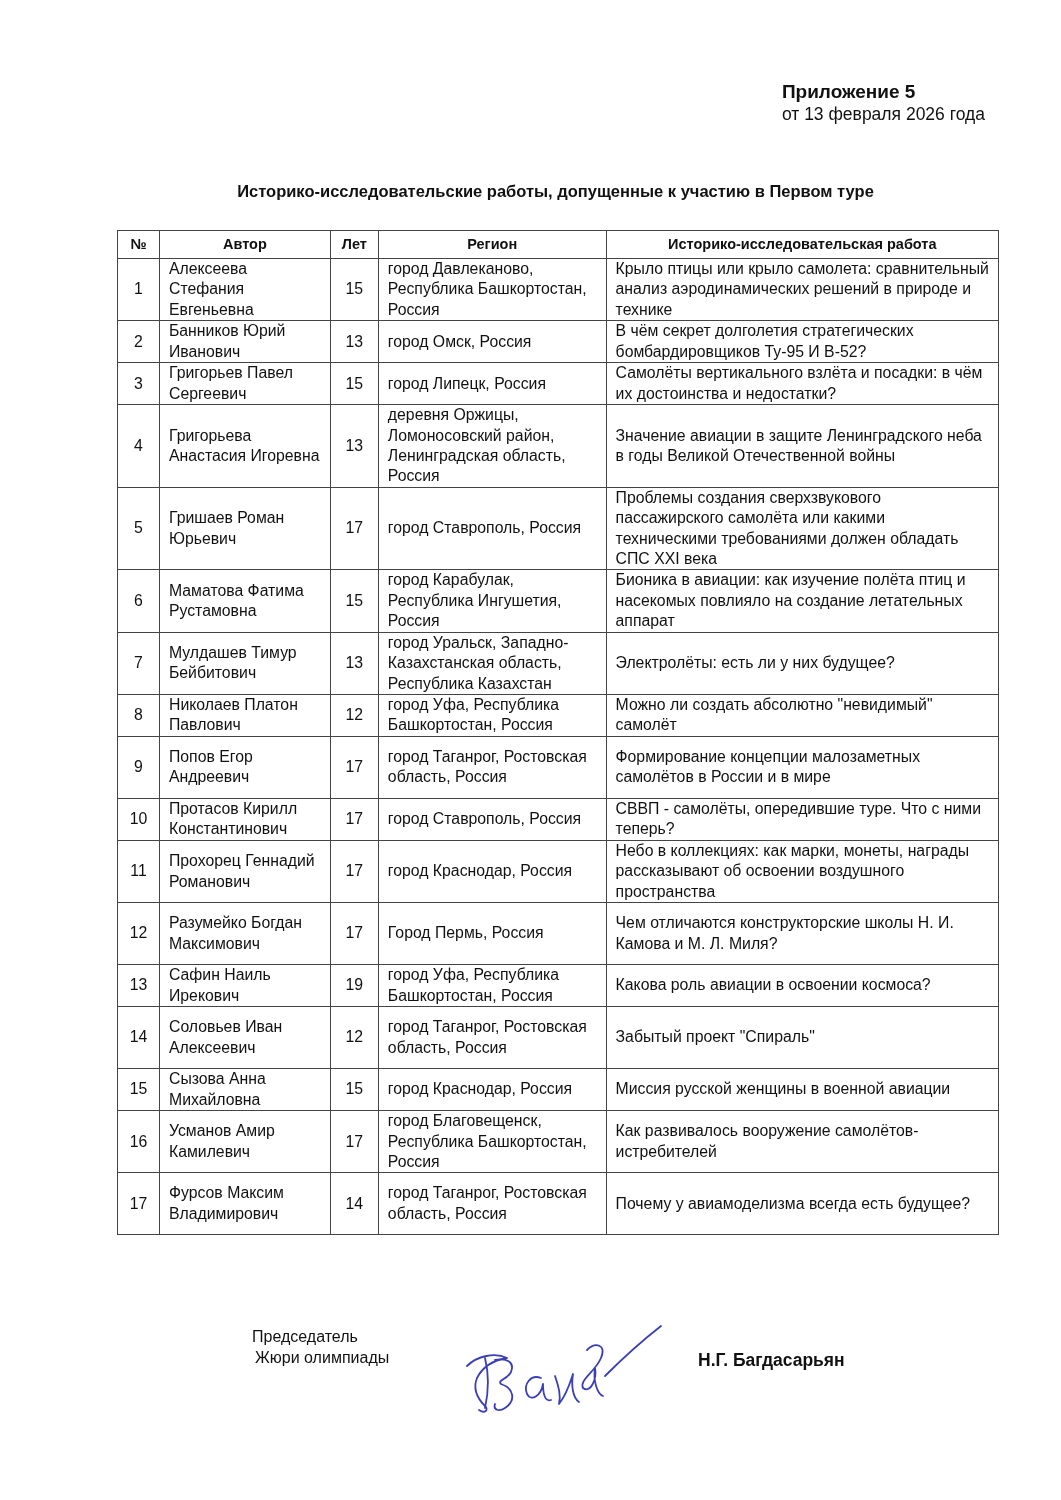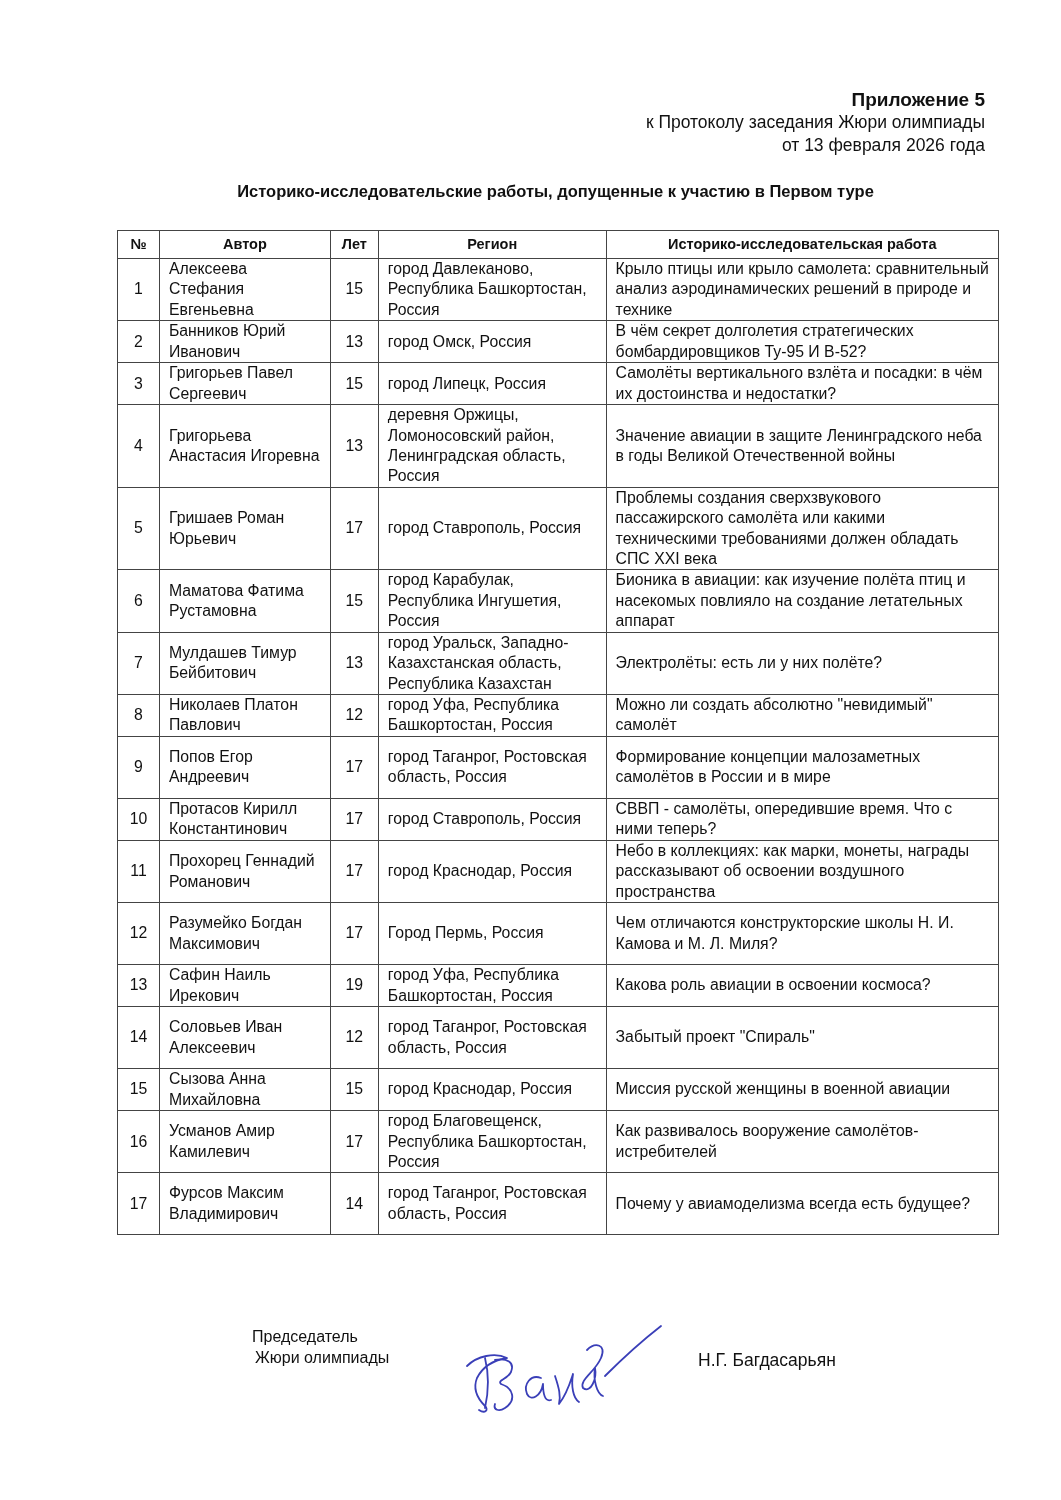--- a/index.html
+++ b/index.html
@@ -1,21 +1,21 @@
 <!DOCTYPE html>
 <html><head>
 <meta charset="utf-8">
 <style>
   html, body { margin: 0; padding: 0; background: #ffffff; }
   body {
     width: 1061px; height: 1500px; position: relative; overflow: hidden;
     font-family: "Liberation Sans", sans-serif; color: #111;
   }
   .appendix {
-    position: absolute; right: 76px; top: 88px; text-align: right;
+    position: absolute; right: 76px; top: 80px; text-align: left;
     line-height: 23px;
   }
   .appendix .title { font-weight: bold; font-size: 19px; }
   .appendix .sub { font-size: 17.5px; }
   .doc-title {
     position: absolute; left: 0; width: 1061px; top: 182px; text-align: center;
     font-weight: bold; font-size: 16.5px; padding-left: 50px; box-sizing: border-box;
   }
   table.works {
     position: absolute; left: 117px; top: 230px; width: 882px;
@@ -30,29 +30,28 @@
   table.works td.num { text-align: center; width: 25px; padding: 0 4px; }
   table.works td.age { text-align: center; width: 30px; padding: 0 4px; }
   table.works col.c-num { width: 42px; }
   table.works col.c-author { width: 171px; }
   table.works col.c-age { width: 48px; }
   table.works col.c-region { width: 228px; }
   table.works col.c-work { width: 393px; }
   table.works td.author, table.works td.region, table.works td.work { text-align: left; padding: 0 9px; }
   .signature-block { position: absolute; left: 252px; top: 1326px; font-size: 16px; line-height: 21px; }
   .signature-block .line2 { padding-left: 3px; }
-  .signer { position: absolute; left: 698px; top: 1350px; font-size: 17.5px; }
+  .signer { position: absolute; left: 698px; top: 1350px; font-size: 17.5px; font-weight: bold; }
   .sig-img { position: absolute; left: 455px; top: 1318px; width: 220px; height: 110px; }
 </style>
 </head>
 <body>
 
 <div class="appendix">
   <div class="title">Приложение 5</div>
-  <div class="sub">к Протоколу заседания Жюри олимпиады</div>
   <div class="sub">от 13 февраля 2026 года</div>
 </div>
 
 <div class="doc-title">Историко-исследовательские работы, допущенные к участию в Первом туре</div>
 
 <table class="works">
   <colgroup>
     <col class="c-num">
       <col class="c-author">
       <col class="c-age">
@@ -109,42 +108,42 @@
         <td class="author">Маматова Фатима Рустамовна</td>
         <td class="age">15</td>
         <td class="region">город Карабулак, Республика Ингушетия, Россия</td>
         <td class="work">Бионика в авиации: как изучение полёта птиц и насекомых повлияло на создание летательных аппарат</td>
       </tr>
       <tr style="height: 62px;">
         <td class="num">7</td>
         <td class="author">Мулдашев Тимур Бейбитович</td>
         <td class="age">13</td>
         <td class="region">город Уральск, Западно-Казахстанская область, Республика Казахстан</td>
-        <td class="work">Электролёты: есть ли у них полёте?</td>
+        <td class="work">Электролёты: есть ли у них будущее?</td>
       </tr>
       <tr style="height: 42px;">
         <td class="num">8</td>
         <td class="author">Николаев Платон Павлович</td>
         <td class="age">12</td>
         <td class="region">город Уфа, Республика Башкортостан, Россия</td>
         <td class="work">Можно ли создать абсолютно "невидимый" самолёт</td>
       </tr>
       <tr style="height: 62px;">
         <td class="num">9</td>
         <td class="author">Попов Егор Андреевич</td>
         <td class="age">17</td>
         <td class="region">город Таганрог, Ростовская область, Россия</td>
         <td class="work">Формирование концепции малозаметных самолётов в России и в мире</td>
       </tr>
       <tr style="height: 42px; margin-top: 27px;">
         <td class="num">10</td>
         <td class="author">Протасов Кирилл Константинович</td>
         <td class="age">17</td>
         <td class="region">город Ставрополь, Россия</td>
-        <td class="work">СВВП - самолёты, опередившие время. Что с ними теперь?</td>
+        <td class="work">СВВП - самолёты, опередившие туре. Что с ними теперь?</td>
       </tr>
       <tr style="height: 62px;">
         <td class="num">11</td>
         <td class="author">Прохорец Геннадий Романович</td>
         <td class="age">17</td>
         <td class="region">город Краснодар, Россия</td>
         <td class="work">Небо в коллекциях: как марки, монеты, награды рассказывают об освоении воздушного пространства</td>
       </tr>
       <tr style="height: 62px;">
         <td class="num">12</td>

